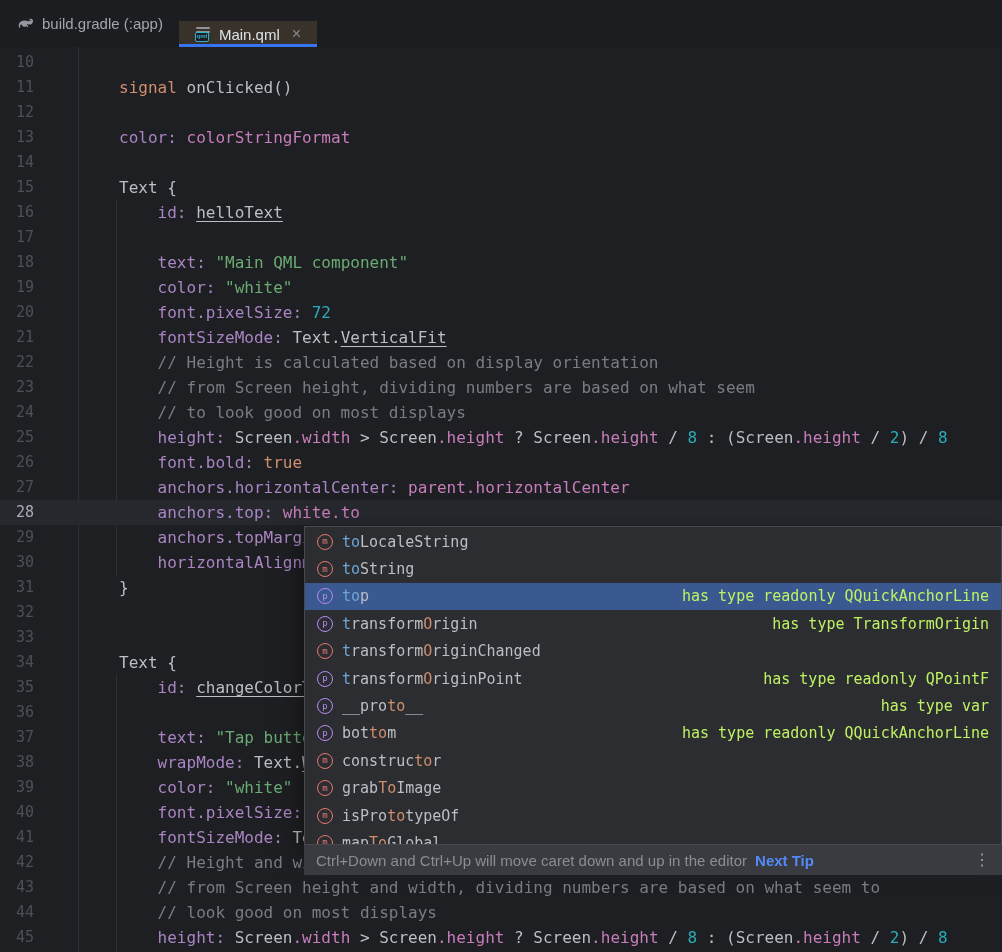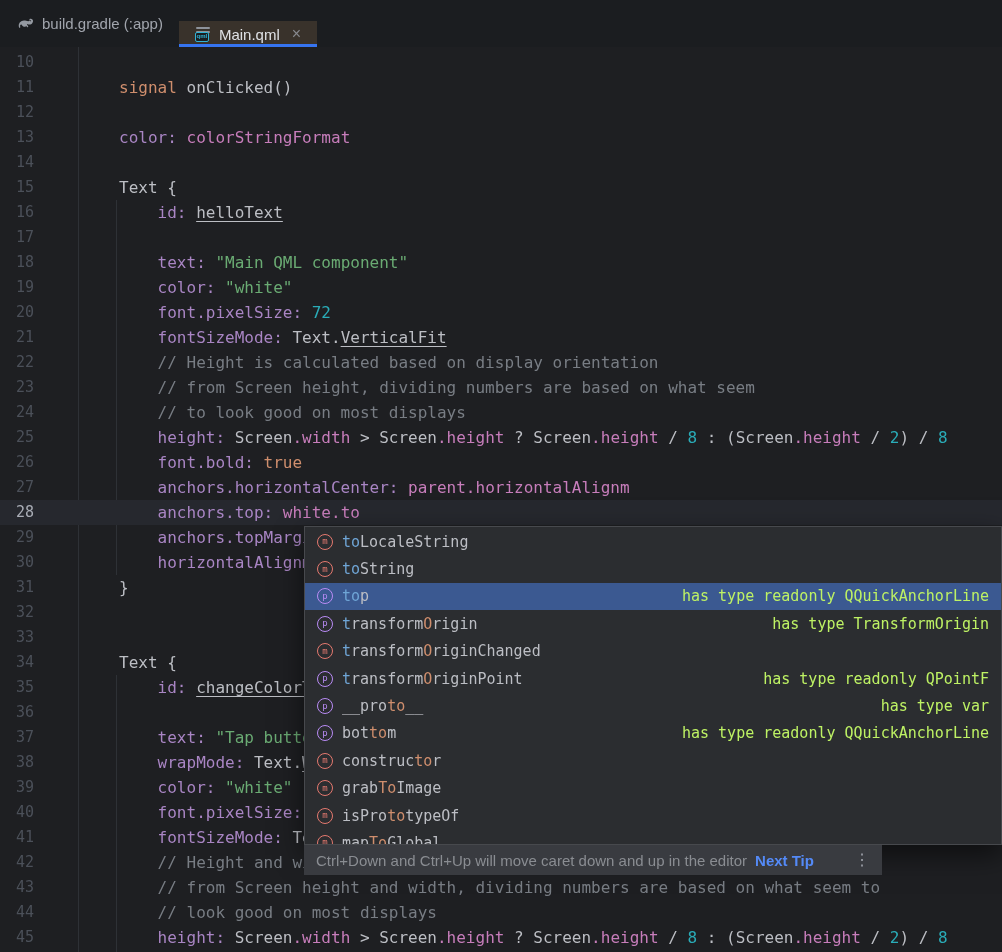--- a/index.html
+++ b/index.html
@@ -45,21 +45,21 @@
     font-family:"DejaVu Sans Mono",monospace;font-size:9px;line-height:1;}
   .ring.method{border-color:#E5796F;color:#E5796F;}
   .ring.property{border-color:#B98BF5;color:#B98BF5;}
   .clabel{flex:none;white-space:pre;}
   .sg-tx{color:#BCBEC4;}
   .sg-mb{color:#6FA5D6;}
   .sg-mo{color:#CF8E6D;}
   .cspacer{flex:1;}
   .ctype{flex:none;color:#bef264;font-size:15px;white-space:pre;}
   
-  .tipbar{position:absolute;left:304px;top:845px;width:578px;height:30px;box-sizing:border-box;background:#393B40;z-index:6;
+  .tipbar{position:absolute;left:304px;top:845px;width:698px;height:30px;box-sizing:border-box;background:#393B40;z-index:6;
     display:flex;align-items:center;gap:8px;padding:0 12px;font-size:15px;color:#8A8D92;}
   .tiplink{color:#548AF7;text-decoration:none;cursor:pointer;font-weight:bold;}
   .spacer{flex:1;}
   .kebab{color:#9DA0A8;font-size:16px;line-height:1;cursor:pointer;}
 </style>
 </head>
 <body>
 
 <div class="app">
 
@@ -99,21 +99,21 @@
         <div class="line"><span class="ln">17</span><span class="code"></span></div>
         <div class="line"><span class="ln">18</span><span class="code">            <span class="sg-prop">text:</span><span class="sg-plain"> </span><span class="sg-str">"Main QML component"</span></span></div>
         <div class="line"><span class="ln">19</span><span class="code">            <span class="sg-prop">color:</span><span class="sg-plain"> </span><span class="sg-str">"white"</span></span></div>
         <div class="line"><span class="ln">20</span><span class="code">            <span class="sg-prop">font.pixelSize:</span><span class="sg-plain"> </span><span class="sg-num">72</span></span></div>
         <div class="line"><span class="ln">21</span><span class="code">            <span class="sg-prop">fontSizeMode:</span><span class="sg-plain"> </span><span class="sg-plain">Text.</span><span class="sg-und">VerticalFit</span></span></div>
         <div class="line"><span class="ln">22</span><span class="code">            <span class="sg-cmt">// Height is calculated based on display orientation</span></span></div>
         <div class="line"><span class="ln">23</span><span class="code">            <span class="sg-cmt">// from Screen height, dividing numbers are based on what seem</span></span></div>
         <div class="line"><span class="ln">24</span><span class="code">            <span class="sg-cmt">// to look good on most displays</span></span></div>
         <div class="line"><span class="ln">25</span><span class="code">            <span class="sg-prop">height:</span><span class="sg-plain"> </span><span class="sg-plain">Screen</span><span class="sg-member">.width</span><span class="sg-plain"> &gt; </span><span class="sg-plain">Screen</span><span class="sg-member">.height</span><span class="sg-plain"> ? </span><span class="sg-plain">Screen</span><span class="sg-member">.height</span><span class="sg-plain"> / </span><span class="sg-num">8</span><span class="sg-plain"> : (</span><span class="sg-plain">Screen</span><span class="sg-member">.height</span><span class="sg-plain"> / </span><span class="sg-num">2</span><span class="sg-plain">) / </span><span class="sg-num">8</span></span></div>
         <div class="line"><span class="ln">26</span><span class="code">            <span class="sg-prop">font.bold:</span><span class="sg-plain"> </span><span class="sg-kw">true</span></span></div>
-        <div class="line"><span class="ln">27</span><span class="code">            <span class="sg-prop">anchors.horizontalCenter:</span><span class="sg-plain"> </span><span class="sg-member">parent.horizontalAlignm</span></span></div>
+        <div class="line"><span class="ln">27</span><span class="code">            <span class="sg-prop">anchors.horizontalCenter:</span><span class="sg-plain"> </span><span class="sg-member">parent.horizontalCenter</span></span></div>
         <div class="line cur"><span class="ln">28</span><span class="code">            <span class="sg-prop">anchors.top:</span><span class="sg-plain"> </span><span class="sg-member">white.to</span></span></div>
         <div class="line"><span class="ln">29</span><span class="code">            <span class="sg-prop">anchors.topMargi</span></span></div>
         <div class="line"><span class="ln">30</span><span class="code">            <span class="sg-prop">horizontalAlignm</span></span></div>
         <div class="line"><span class="ln">31</span><span class="code">        <span class="sg-plain">}</span></span></div>
         <div class="line"><span class="ln">32</span><span class="code"></span></div>
         <div class="line"><span class="ln">33</span><span class="code"></span></div>
         <div class="line"><span class="ln">34</span><span class="code">        <span class="sg-plain">Text {</span></span></div>
         <div class="line"><span class="ln">35</span><span class="code">            <span class="sg-prop">id:</span><span class="sg-plain"> </span><span class="sg-und">changeColorT</span></span></div>
         <div class="line"><span class="ln">36</span><span class="code"></span></div>
         <div class="line"><span class="ln">37</span><span class="code">            <span class="sg-prop">text:</span><span class="sg-plain"> </span><span class="sg-str">"Tap butto</span></span></div>

